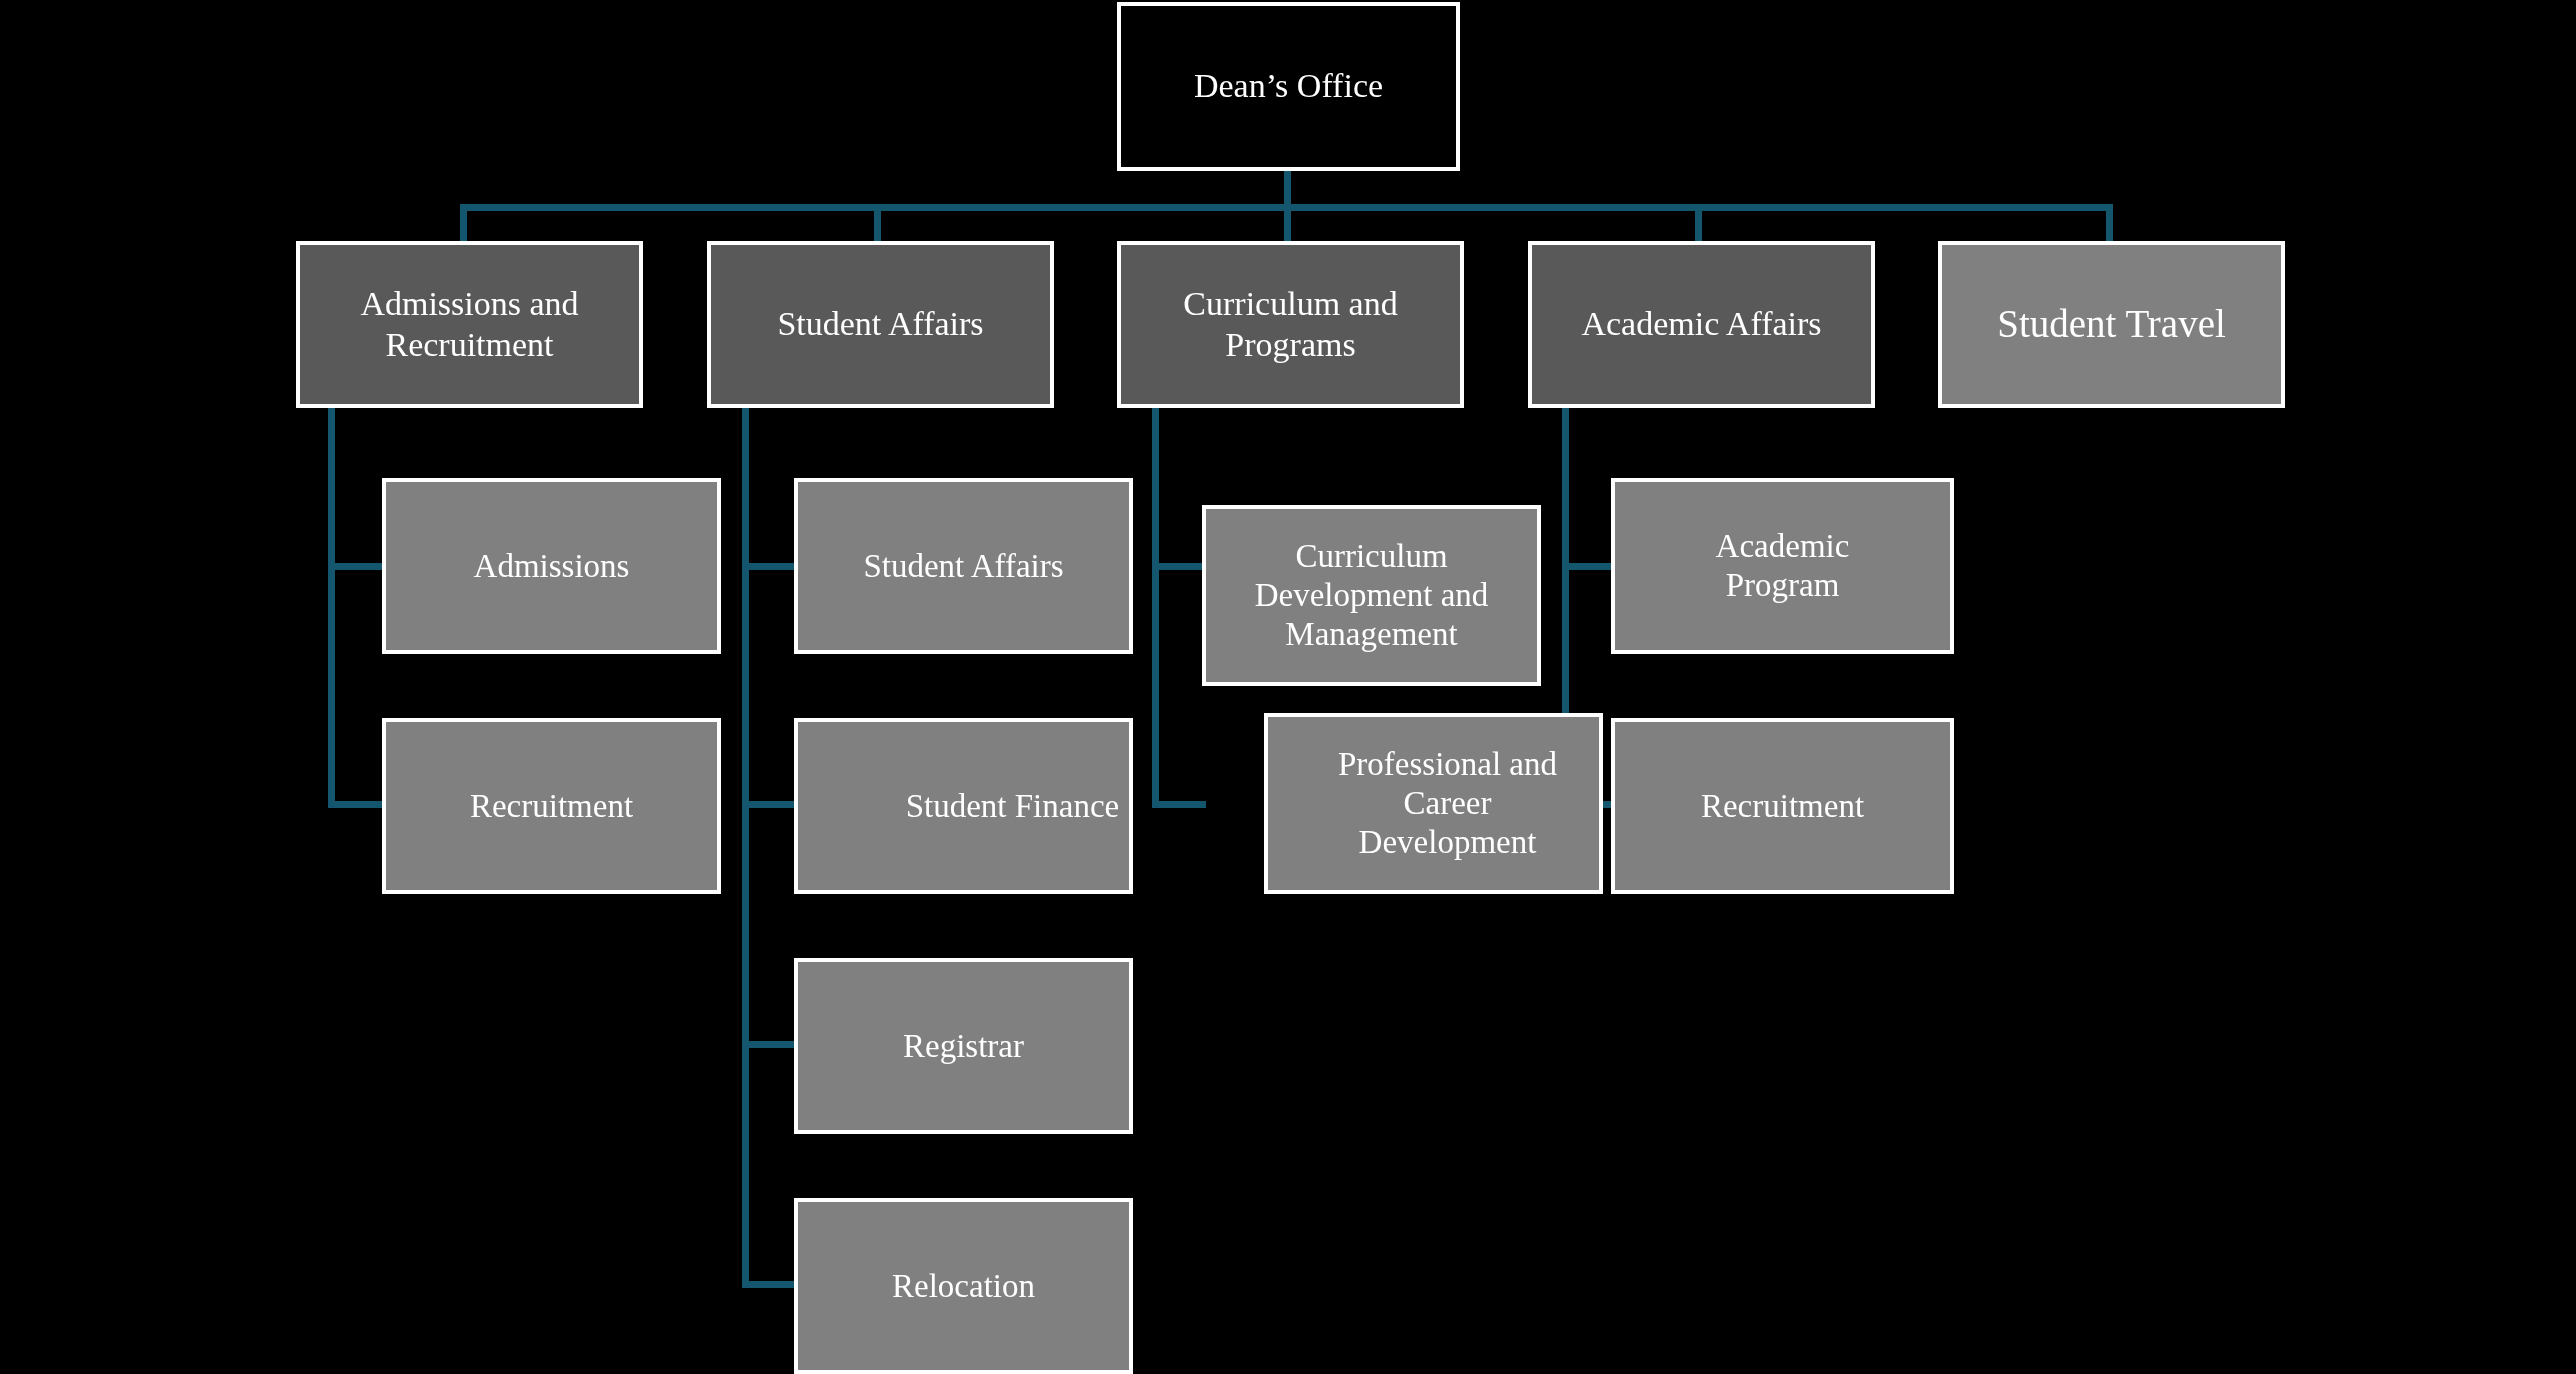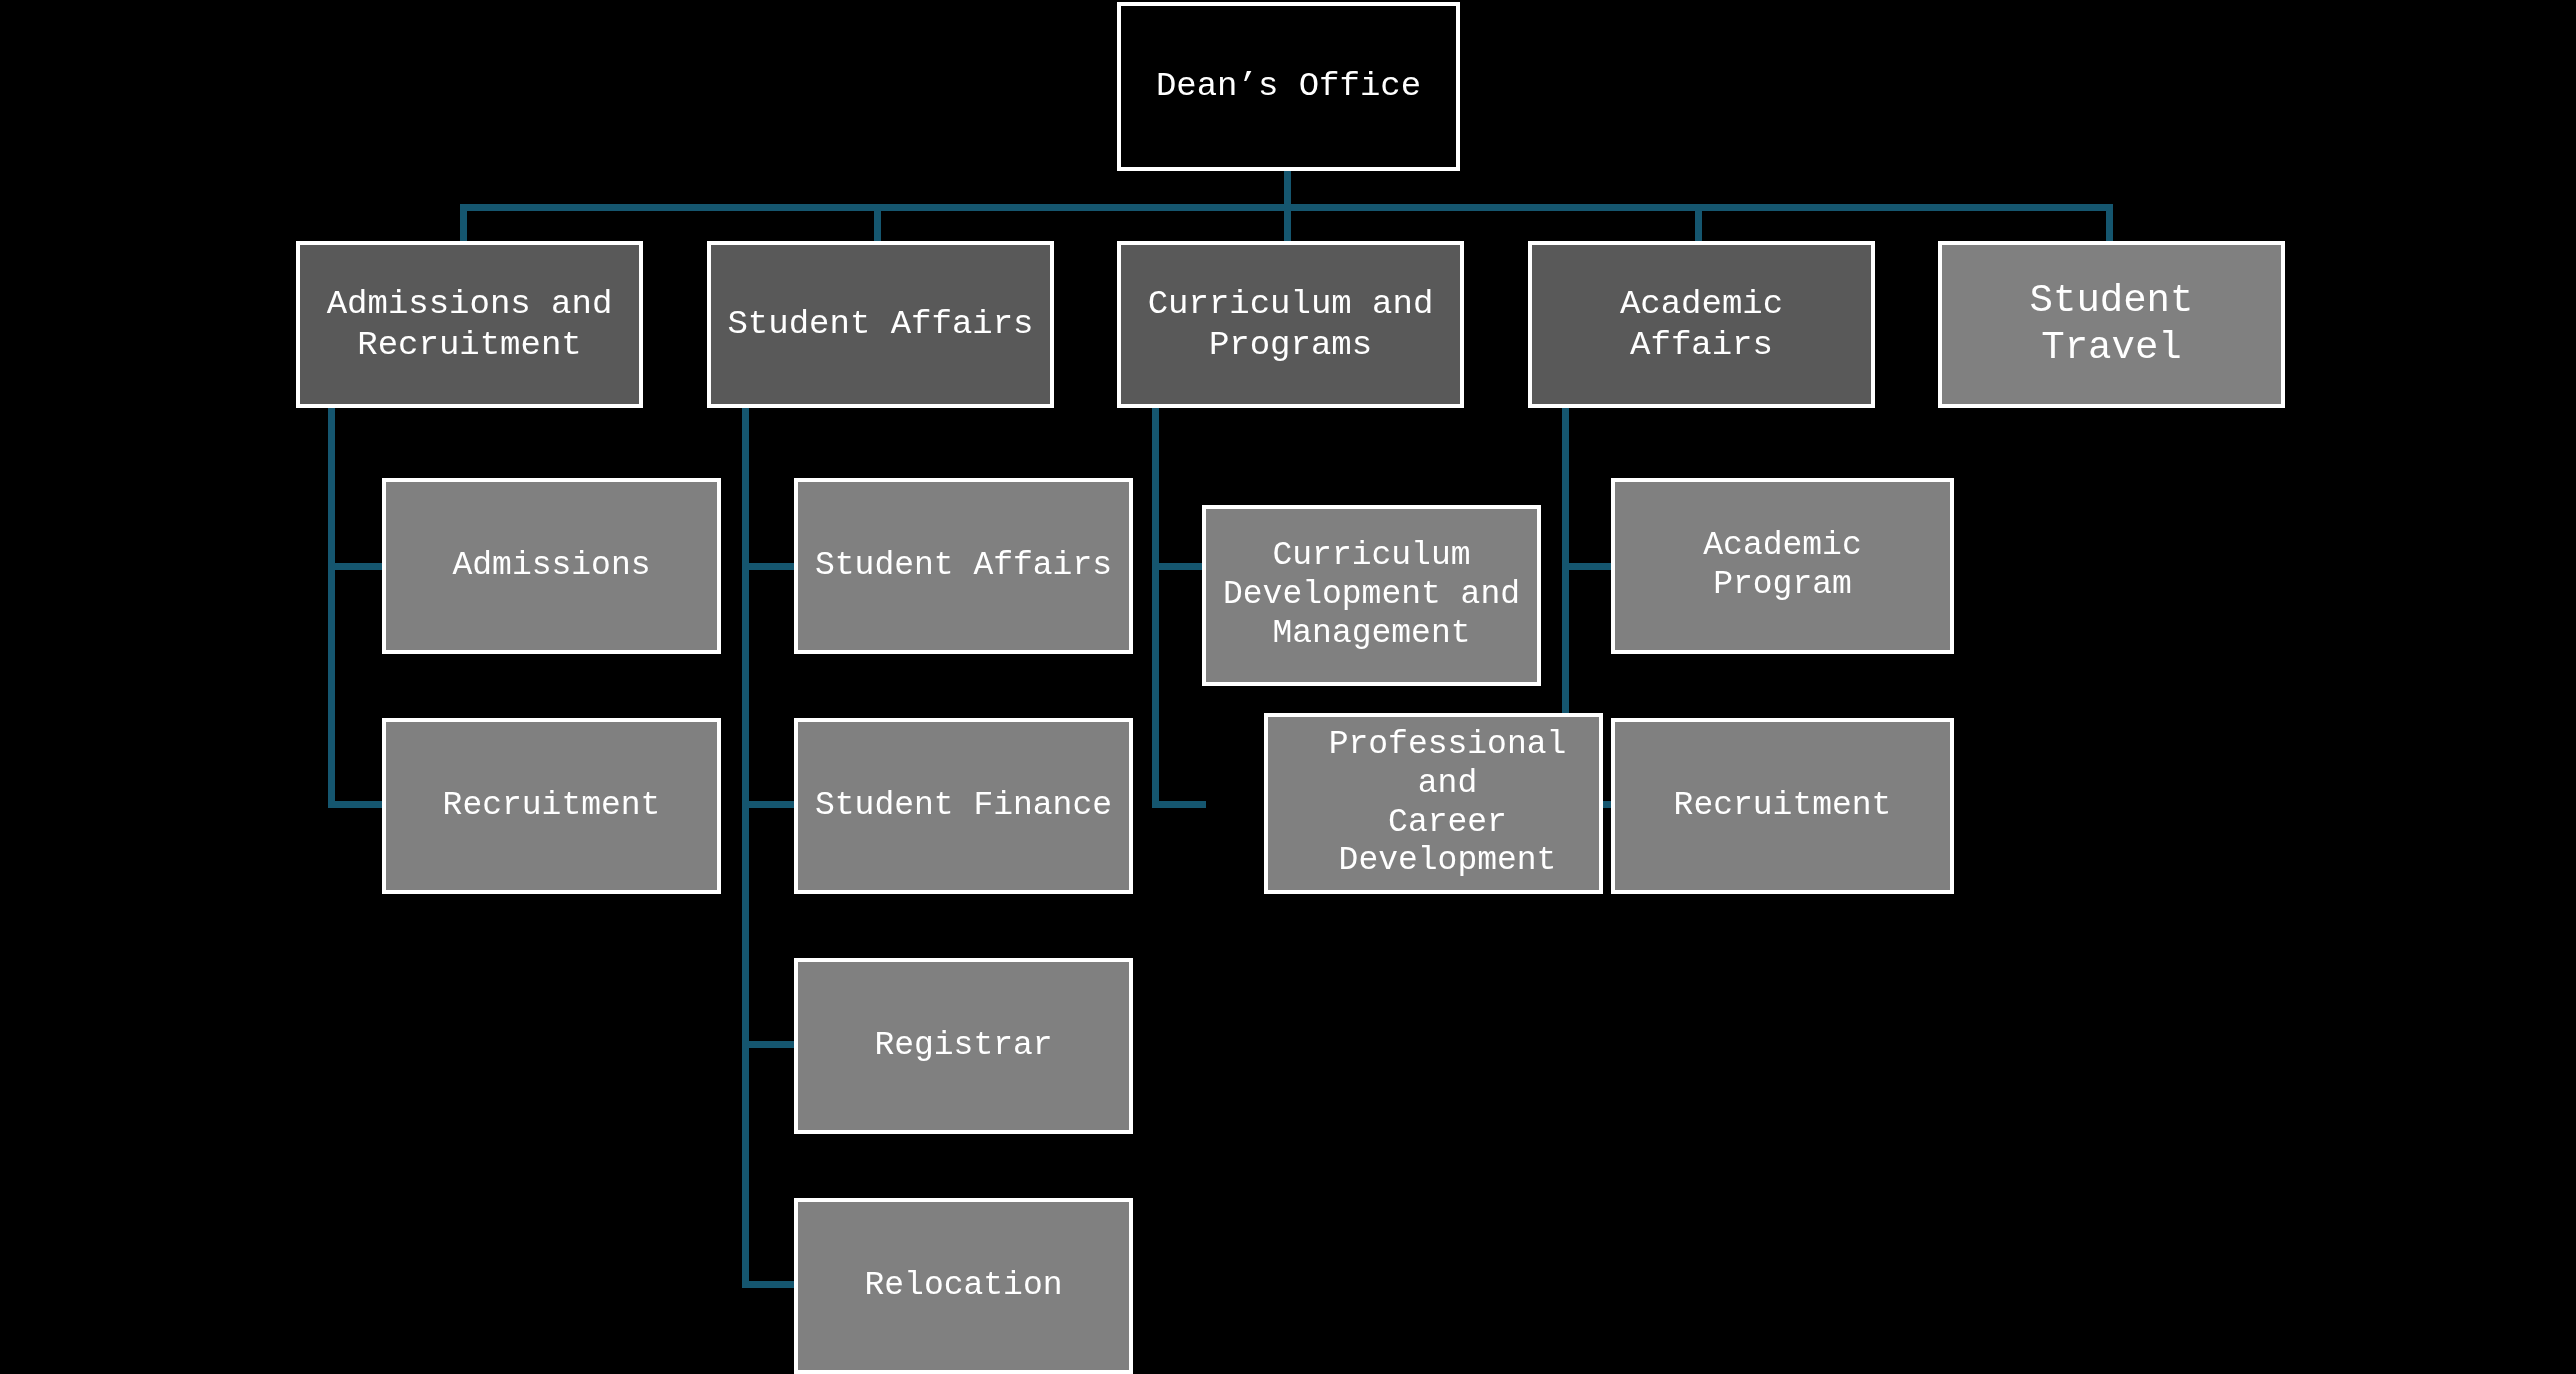--- a/index.html
+++ b/index.html
@@ -6,21 +6,21 @@
     margin: 0;
     padding: 0;
     background: #000000;
   }
   #stage {
     position: relative;
     width: 2324px;
     height: 1375px;
     background: #000000;
     overflow: hidden;
-    font-family: Liberation Mono, monospace;
+    font-family: Liberation Serif, serif;
   }
   
   .conn {
     position: absolute;
     background: #15566f;
   }
   
   .node {
     position: absolute;
     box-sizing: border-box;
@@ -120,21 +120,21 @@
   </div>
 
   <div class="node lvl-three" style="left:382px; top:718px; width:339px; height:176px;">
     <span class="label">Recruitment</span>
   </div>
 
   <div class="node lvl-three" style="left:794px; top:478px; width:339px; height:176px;">
     <span class="label">Student Affairs</span>
   </div>
 
-  <div class="node lvl-three" style="left:794px; top:718px; width:339px; height:176px;">
+  <div class="node lvl-three" style="left:794px; top:718px; width:339px; height:176px;justify-content:flex-end;">
     <span class="label">Student Finance</span>
   </div>
 
   <div class="node lvl-three" style="left:794px; top:958px; width:339px; height:176px;">
     <span class="label">Registrar</span>
   </div>
 
   <div class="node lvl-three" style="left:794px; top:1198px; width:339px; height:176px;">
     <span class="label">Relocation</span>
   </div>

